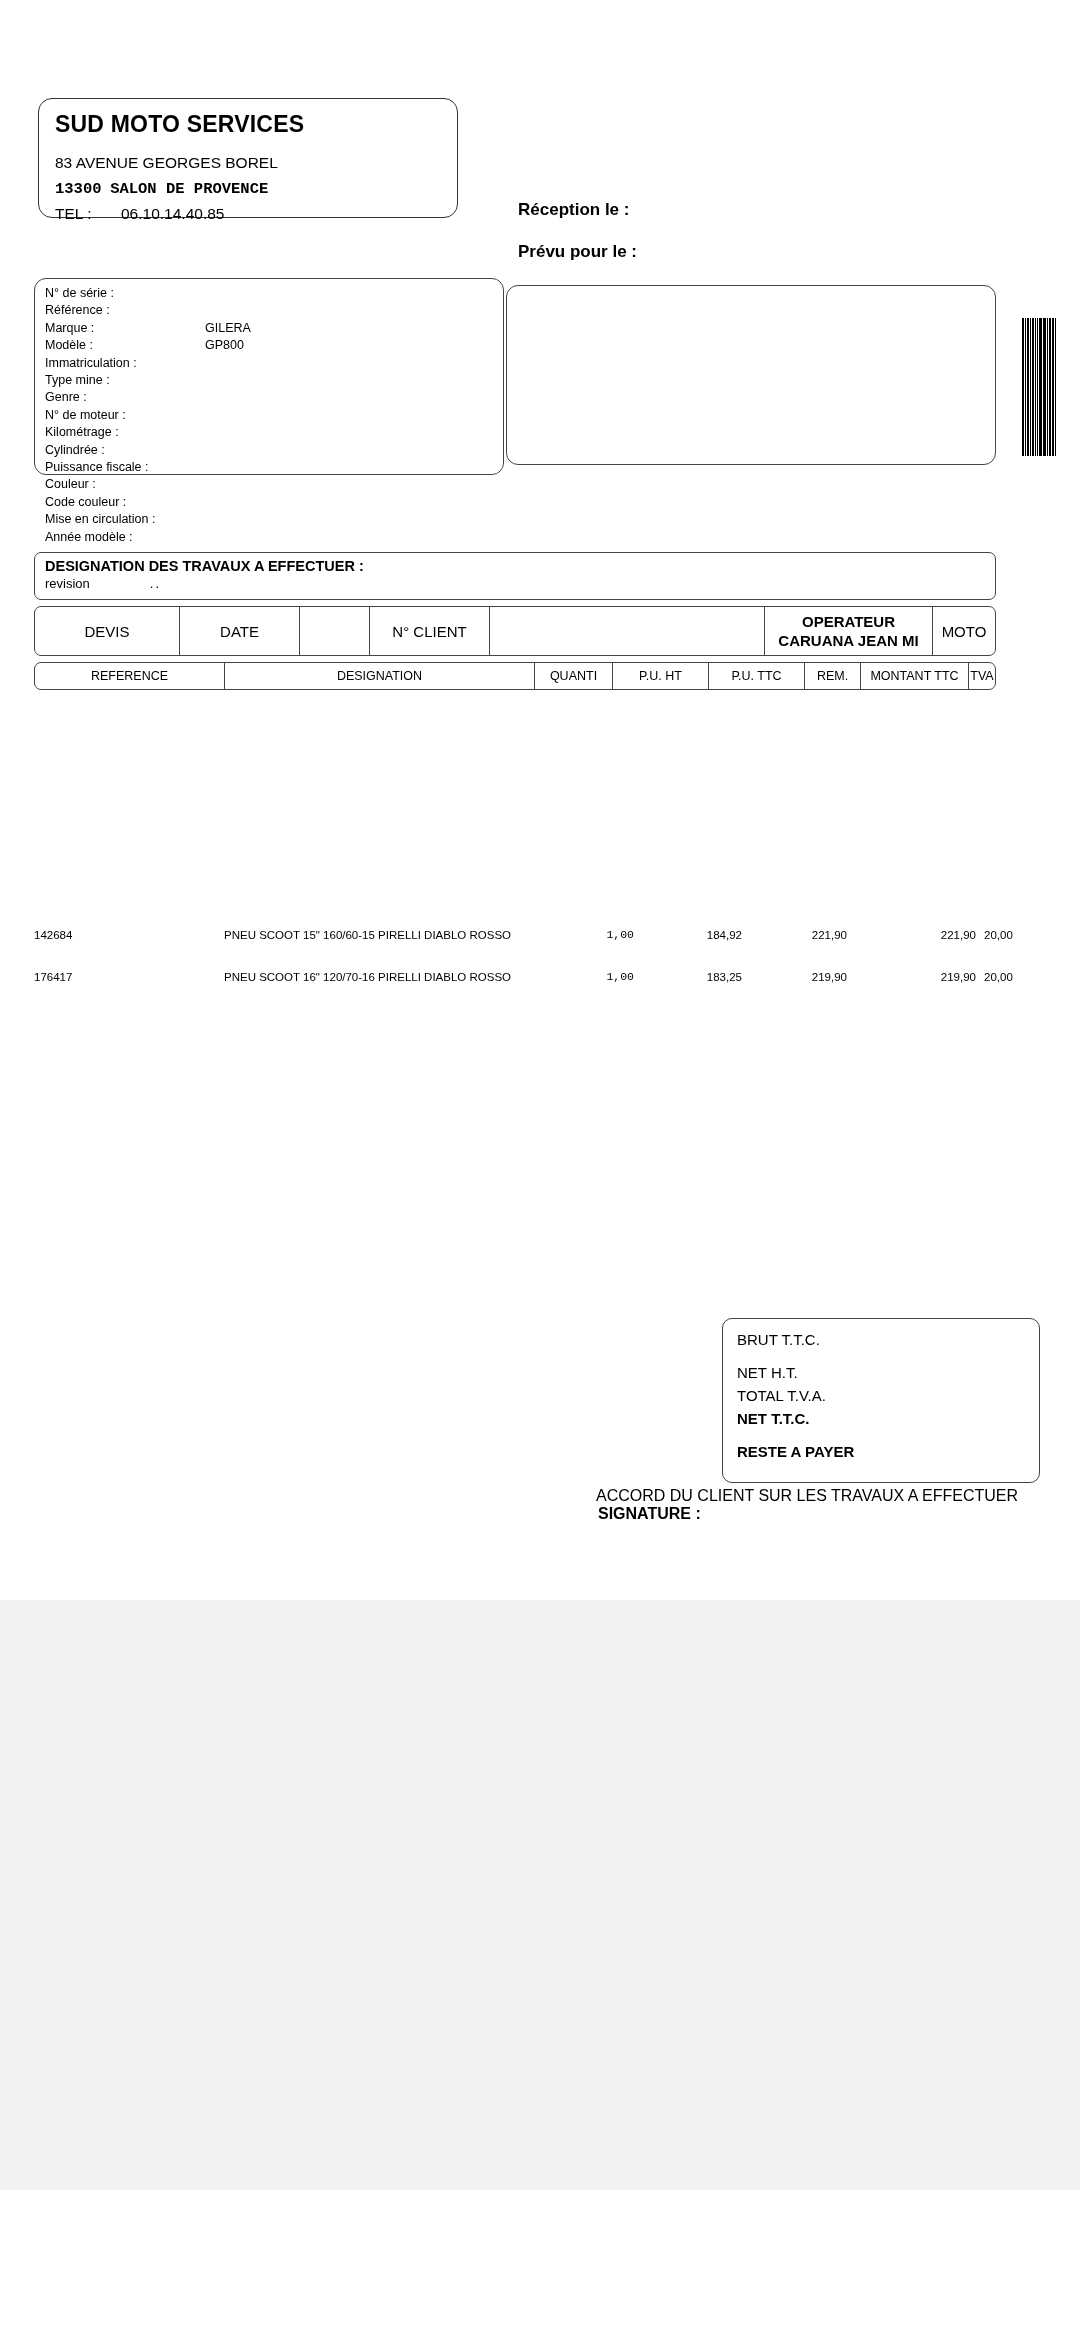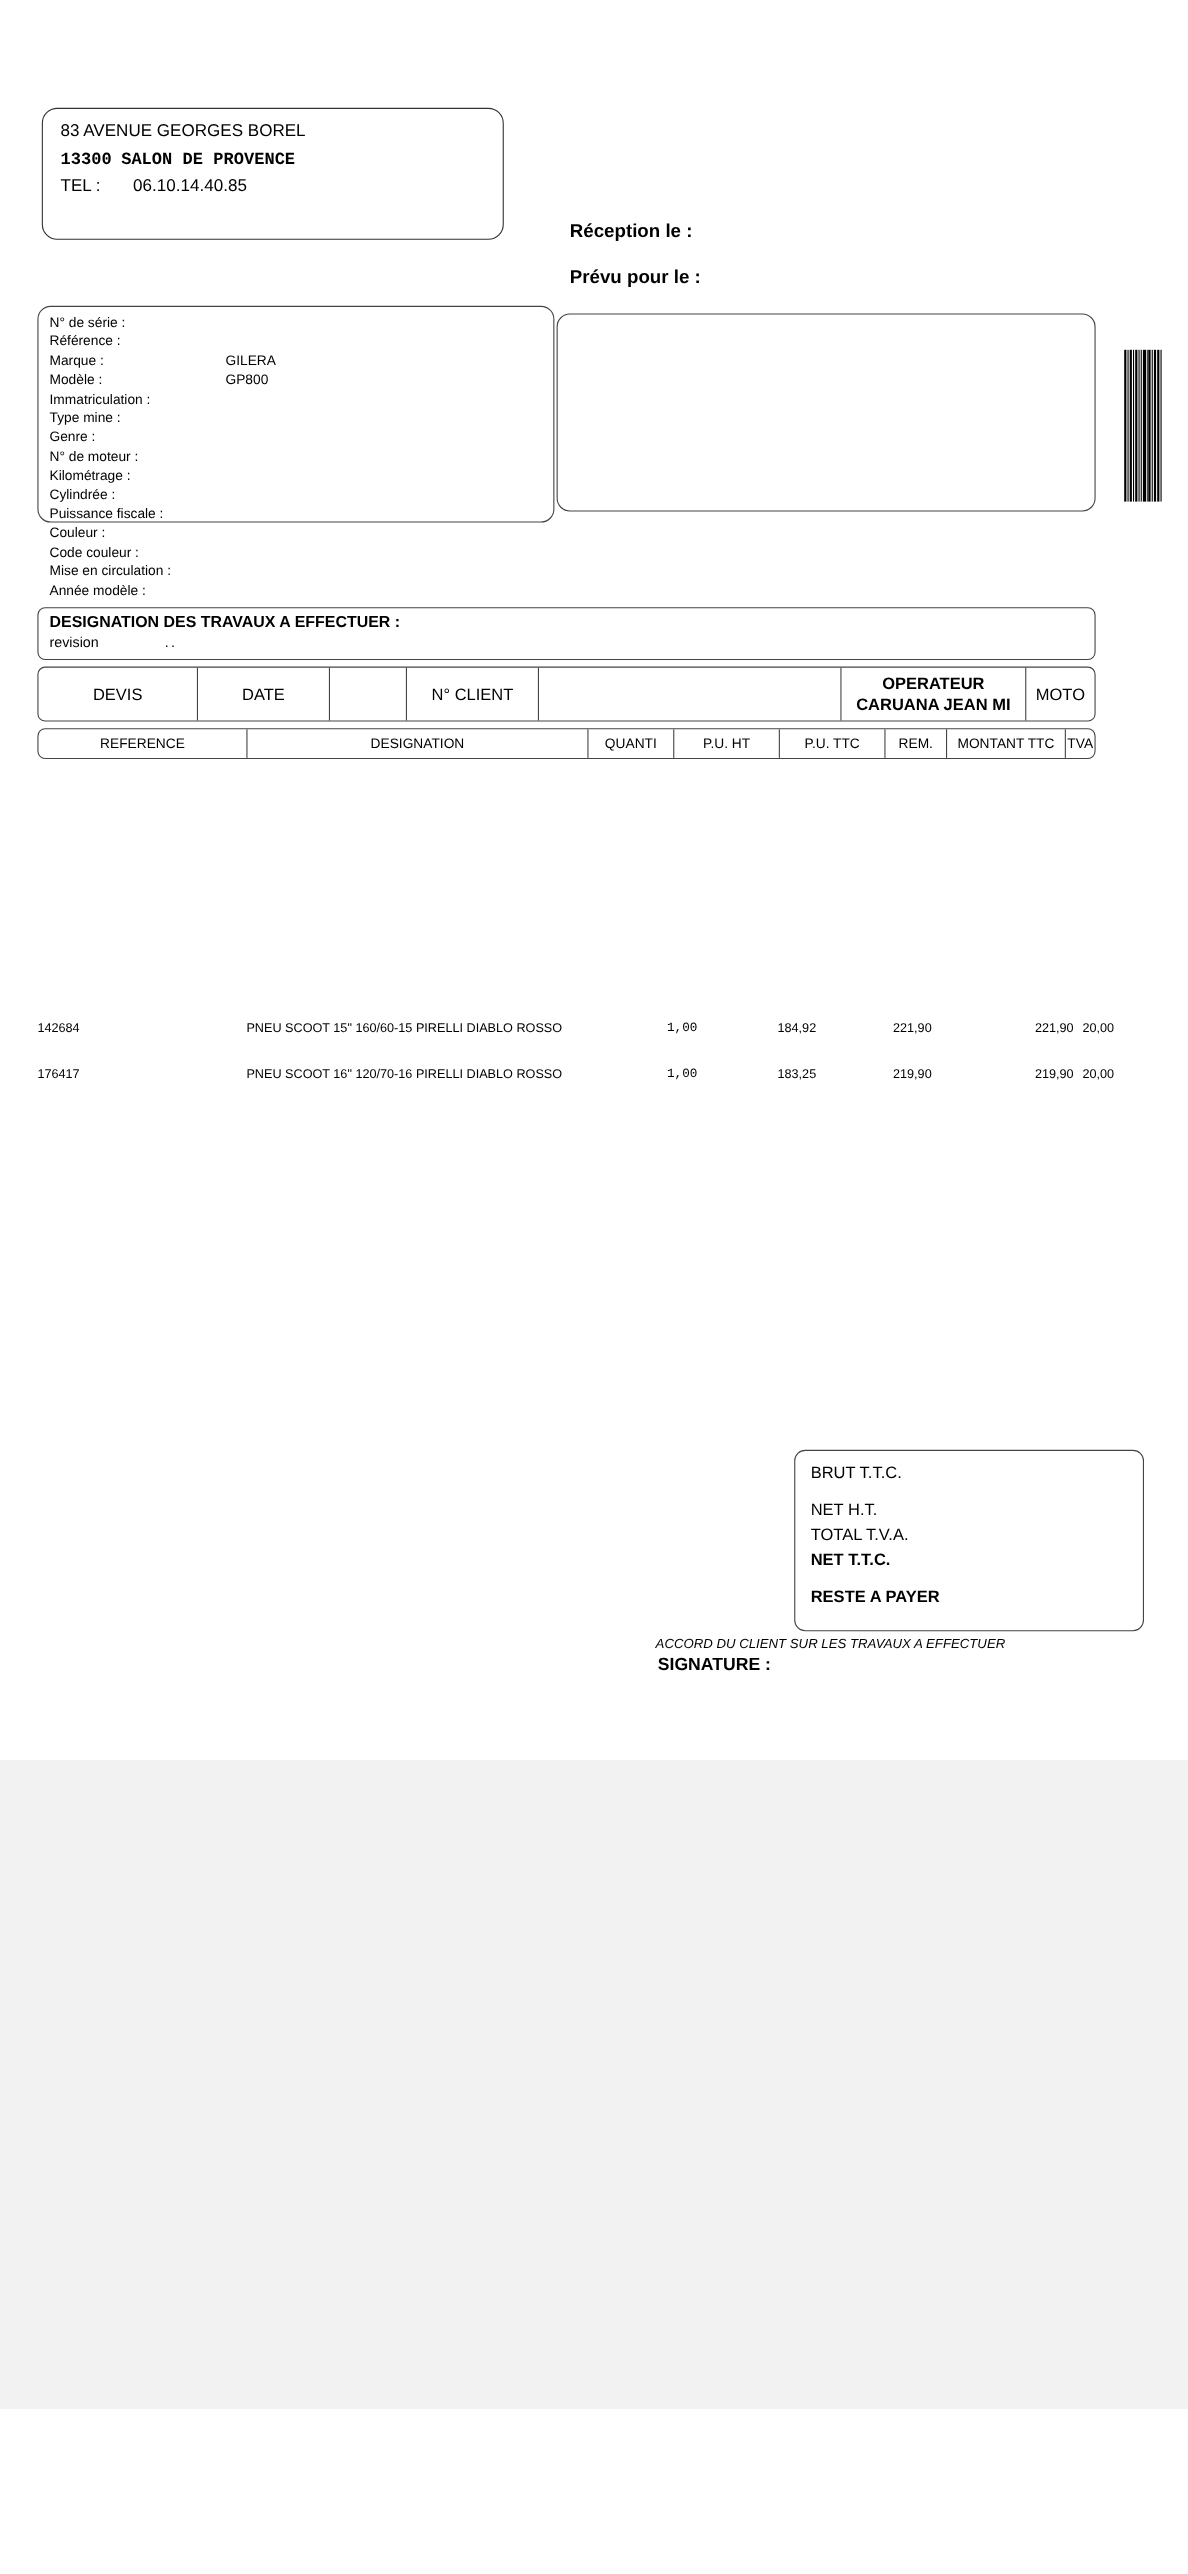--- a/index.html
+++ b/index.html
@@ -229,36 +229,36 @@
     padding: 12px 14px;
   }
   .tot-line { font-size: 15px; margin-bottom: 6px; }
   .tot-line.strong { font-weight: bold; }
   .tot-gap { height: 10px; }
 
   
   #accord {
     left: 596px;
     top: 1487px;
-    font-size: 12px;
-    font-style: italic;
+    font-size: 16px;
   }
   #signature {
     left: 598px;
     top: 1505px;
     font-size: 16px;
     font-weight: bold;
   }
 </style>
 </head>
 <body>
 
 <div id="sheet">
 
   <div class="abs" id="shop-box">
+    <div class="shop-name">SUD MOTO SERVICES</div>
     <div class="shop-line">83 AVENUE GEORGES BOREL</div>
     <div class="shop-line">
       <b>13300</b>&nbsp;&nbsp;<b>SALON DE PROVENCE</b>
     </div>
     <div class="shop-line">
       <span class="shop-tel-label">TEL :</span><span>06.10.14.40.85</span>
     </div>
   </div>
 
   <div class="abs" id="reception-block">

